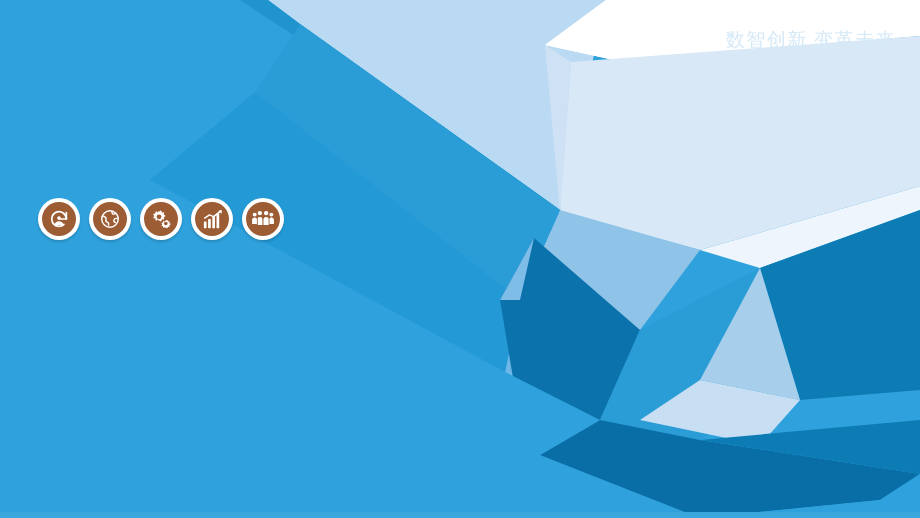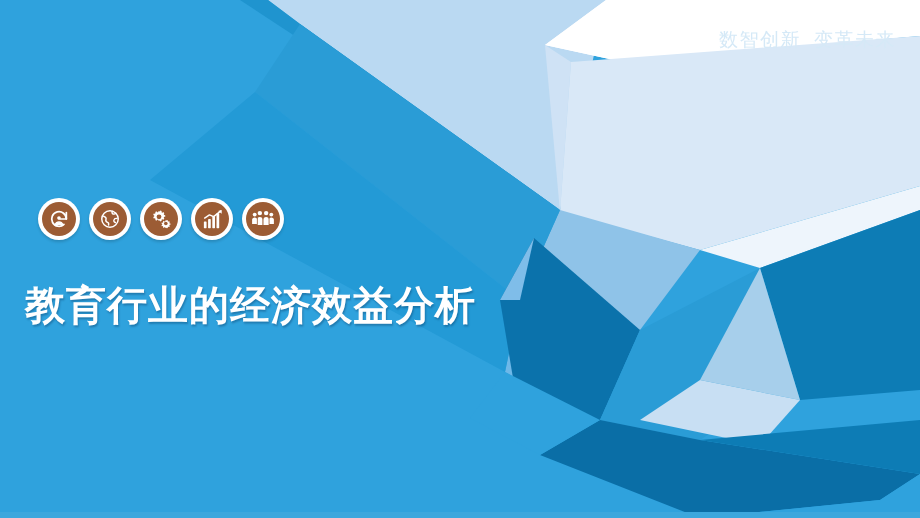--- a/index.html
+++ b/index.html
@@ -6,21 +6,21 @@
     margin: 0;
     padding: 0;
     background: #ffffff;
   }
   #slide {
     position: relative;
     width: 920px;
     height: 518px;
     overflow: hidden;
     background: #8b5cf6;
-    font-family: Liberation Mono, monospace;
+    font-family: Liberation Serif, serif;
     user-select: none;
   }
   #bg-art {
     position: absolute;
     left: 0; top: 0;
     width: 920px;
     height: 518px;
     display: block;
   }
   .tagline {
@@ -202,15 +202,14 @@
             <line x1="6.9" y1="9.6" x2="6.9" y2="17.6"></line>
             <line x1="12.9" y1="9.0" x2="12.9" y2="17.6"></line>
             <line x1="19.6" y1="9.6" x2="19.6" y2="17.6"></line>
           </g>
         </svg>
       </div>
     </div>
 
   </div>
 
-  <div class="title">教育行业的经济效益分析</div>
 
 </div>
 
 </body></html>

